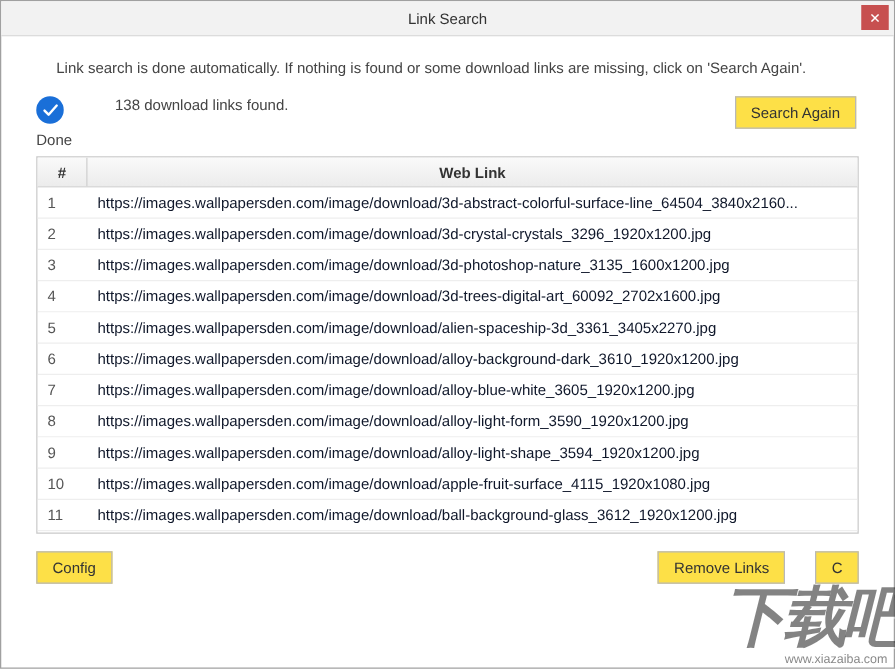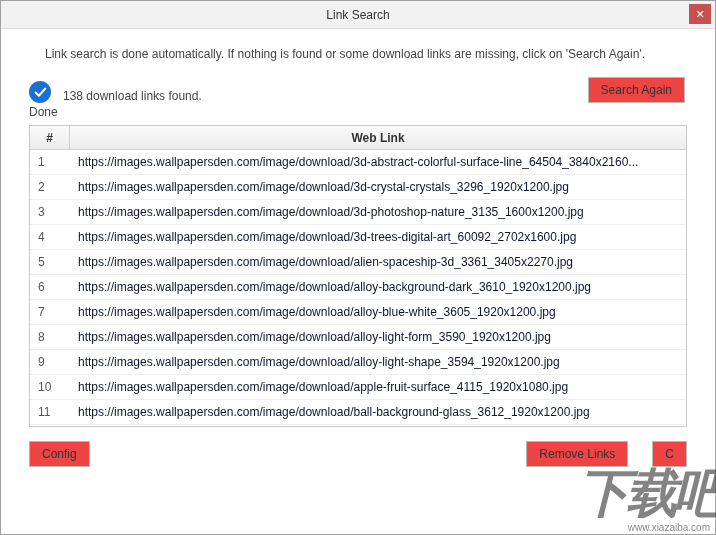--- a/index.html
+++ b/index.html
@@ -53,42 +53,43 @@
   flex-direction: column;
   padding: 0;
 }
 .desc {
   padding: 18px 28px 12px 44px;
   color: #444;
   font-size: 12px;
 }
 .status-row {
   display: flex;
-  align-items: flex-end;
+  align-items: flex-start;
   padding: 4px 28px 0 28px;
+  gap: 29px;
 }
 .check-icon {
   width: 22px;
   height: 22px;
   border-radius: 50%;
   background: #1a6fd8;
   display: flex;
   align-items: center;
   justify-content: center;
   margin-right: 12px;
   flex-shrink: 0;
 }
 .check-icon svg { width: 13px; height: 13px; }
 .status-text { color: #444; flex: 1; }
 .search-again {
   margin-left: auto;
   margin-right: 2px;
 }
 .btn {
-  background: #ef4444;
+  background: #fde047;
   border: 1px solid #b8b8b8;
   color: #333;
   font-size: 12px;
   padding: 5px 12px;
   cursor: pointer;
   font-family: inherit;
 }
 .done-label {
   padding: 2px 36px 6px 28px;
   color: #444;

